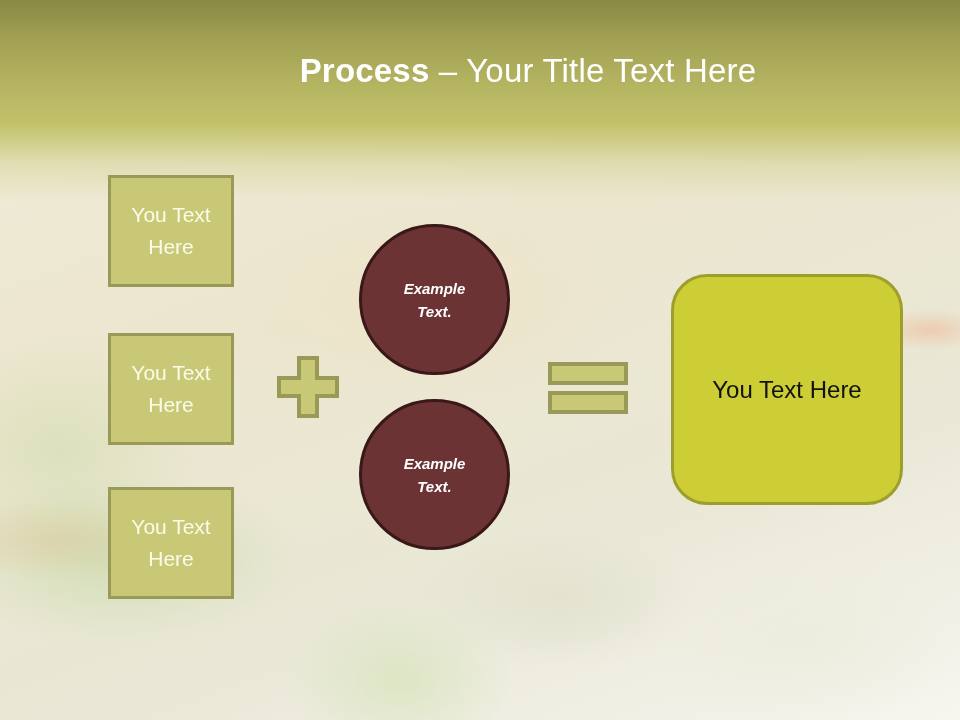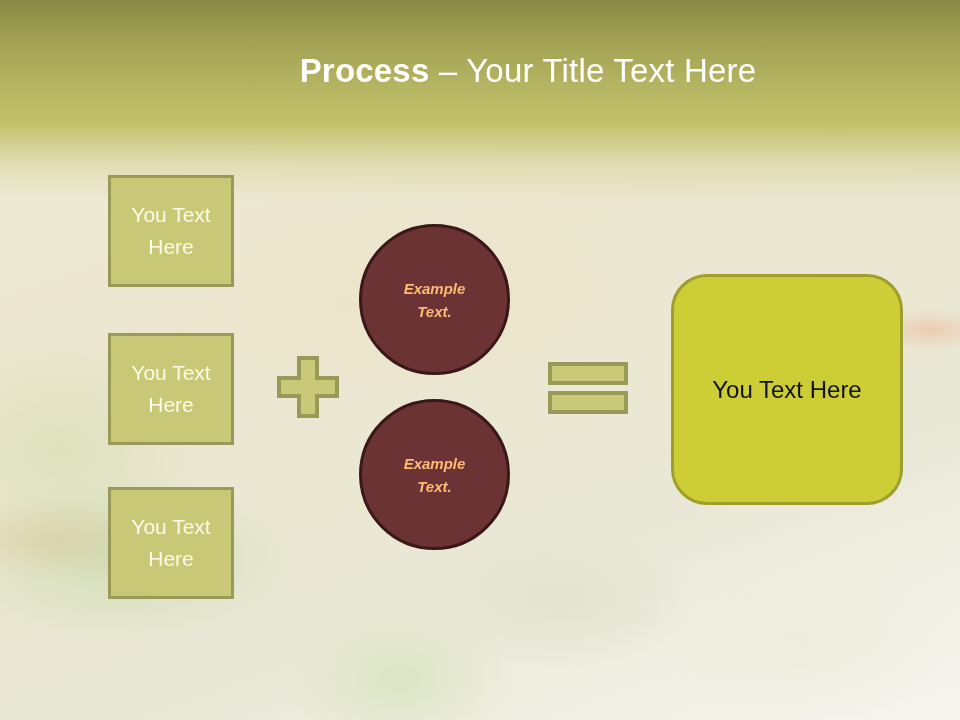--- a/index.html
+++ b/index.html
@@ -35,21 +35,21 @@
       position: absolute; left: 108px; width: 126px; height: 112px;
       background: #c9c876; border: 3px solid #999a57; box-sizing: border-box;
       display: flex; align-items: center; justify-content: center; text-align: center;
       color: #fbfbe9; font-size: 21px; line-height: 32px;
     }
     .sq span { display: block; width: 100px; }
     .circle {
       position: absolute; left: 359px; width: 151px; height: 151px; border-radius: 50%;
       background: #6b3334; border: 3px solid #3a1718; box-sizing: border-box;
       display: flex; align-items: center; justify-content: center; text-align: center;
-      color: #fdba74; font-size: 15px; font-weight: bold; font-style: italic; line-height: 23px;
+      color: #ffffff; font-size: 15px; font-weight: bold; font-style: italic; line-height: 23px;
     }
     .circle span { display: block; width: 80px; }
     .plus { position: absolute; left: 277px; top: 356px; width: 62px; height: 62px; }
     .equals { position: absolute; left: 548px; top: 362px; width: 80px; height: 52px; }
     .result {
       position: absolute; left: 671px; top: 274px; width: 232px; height: 231px;
       background: #cdcd36; border: 3px solid #9e9e2c; border-radius: 36px; box-sizing: border-box;
       display: flex; align-items: center; justify-content: center;
       color: #111111; font-size: 24px;
     }

